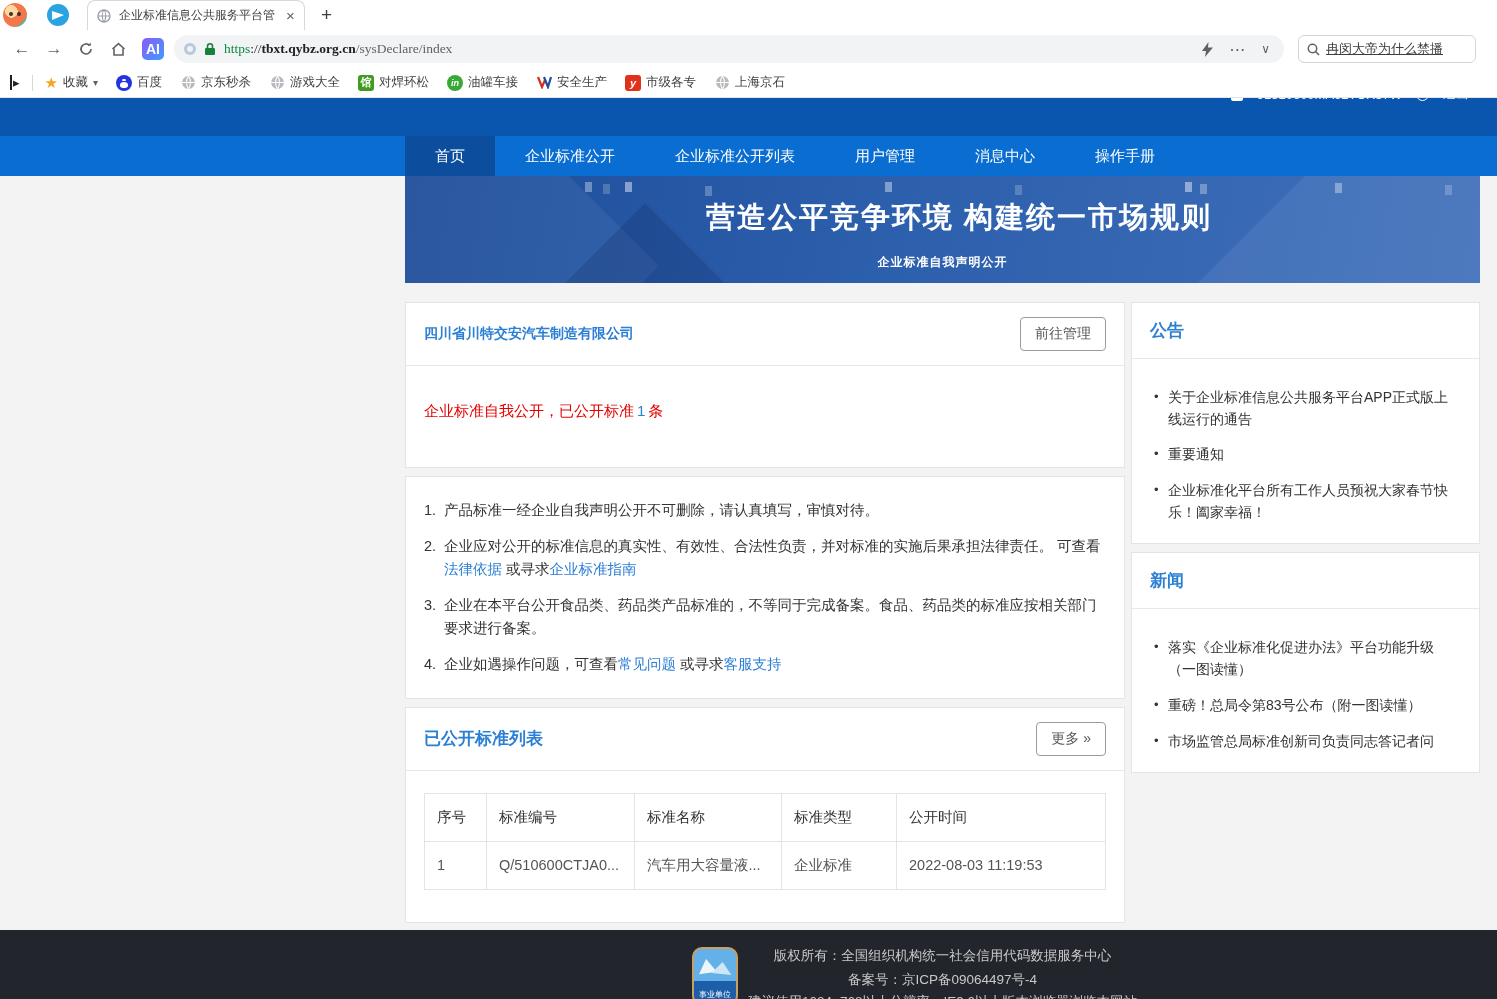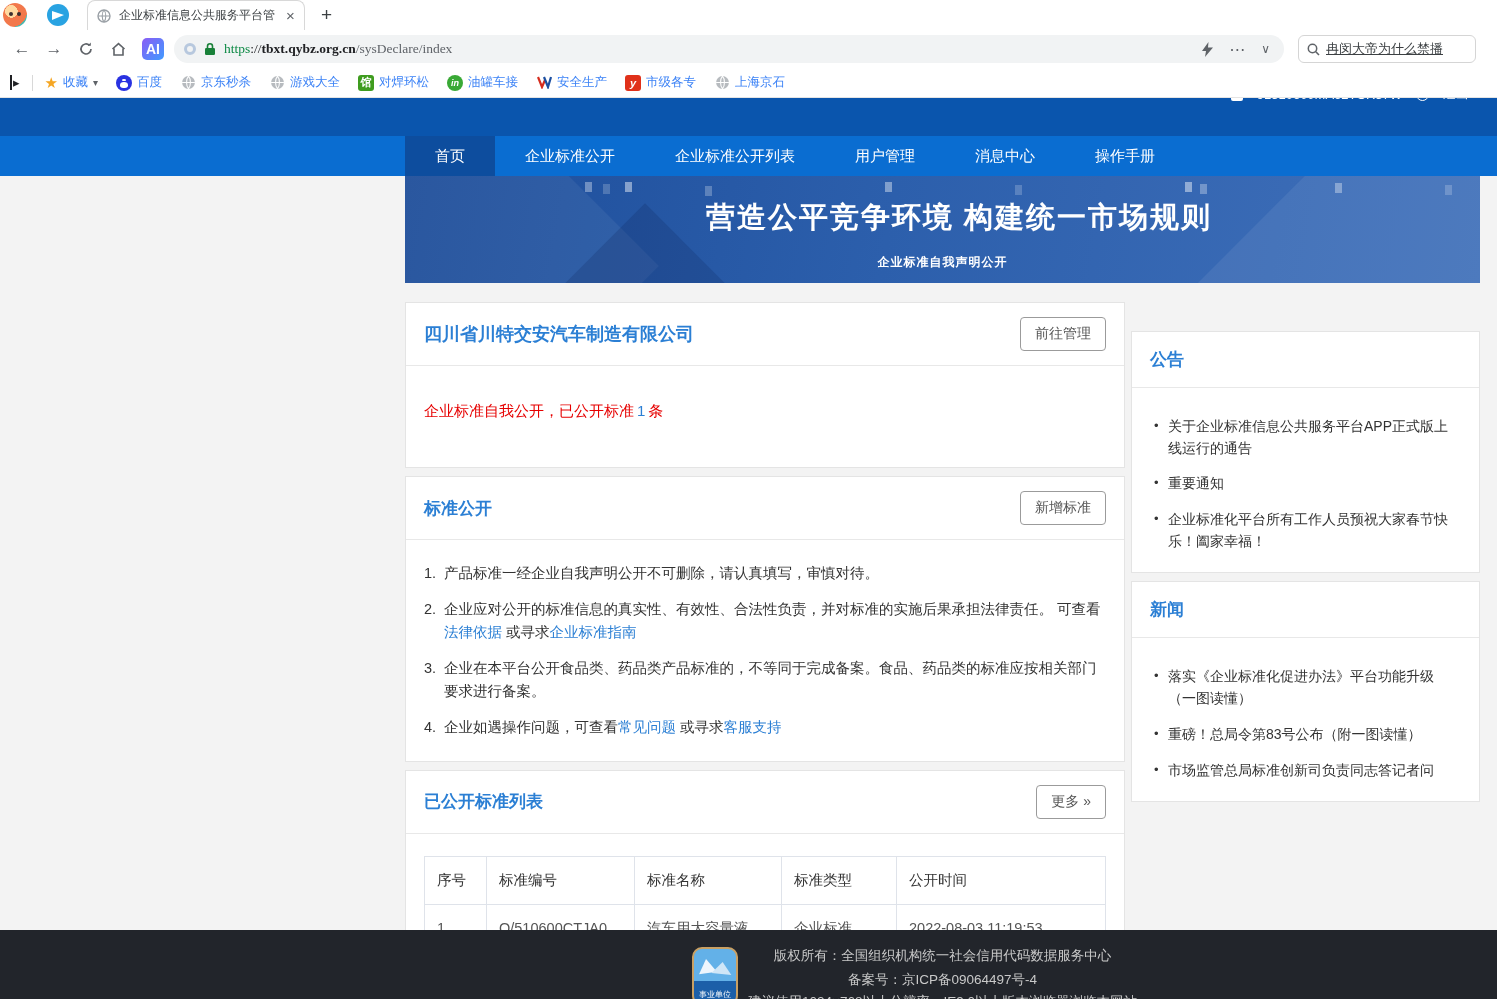--- a/index.html
+++ b/index.html
@@ -27,21 +27,21 @@
   .url .host { color:#202124; font-weight:bold; }
   .url .path { color:#5f6368; }
   .omni-right { display:flex; align-items:center; gap:16px; color:#5f6368; padding-right:4px; }
   .searchbox { margin-left:10px; width:178px; height:28px; border:1px solid #d5d5d5; border-radius:6px; display:flex; align-items:center; padding:0 8px; gap:6px; }
   .searchbox .q { font-size:13px; color:#3c4043; white-space:nowrap; overflow:hidden;text-decoration:underline; }
 
   .bmbar { height:30px; background:#fff; display:flex; align-items:center; padding:0 10px; gap:6px; border-bottom:1px solid #e4e4e4; }
   .sidebar-toggle { color:#202124; font-size:13px; font-weight:bold; border-left:2px solid #202124; padding-left:1px; margin-right:6px; }
   .bmsep { width:1px; height:16px; background:#d8d8d8; margin-right:6px; }
   .bm { display:flex; align-items:center; gap:5px; margin-right:12px; }
-  .bm-label { font-size:12.5px; color:#3b82f6; white-space:nowrap; }
+  .bm-label { font-size:12.5px; color:#404040; white-space:nowrap; }
   .star { color:#f5a623; font-size:15px; }
   .caret { color:#5f6368; font-size:10px; }
   .fav { width:16px; height:16px; flex:0 0 16px; display:flex; align-items:center; justify-content:center; }
   .fav-baidu { border-radius:50%; background:#2932e1; position:relative; }
   .fav-baidu::after { content:""; position:absolute; left:4px; top:7px; width:8px; height:6px; background:#fff; border-radius:50% 50% 40% 40%; box-shadow:0 -5px 0 -2px #fff, -4px -4px 0 -3px #fff, 4px -4px 0 -3px #fff; }
   .fav-guan { background:#3f9c1f; border-radius:3px; color:#fff; font-size:11px; font-weight:bold; }
   .fav-in { background:#39a935; border-radius:50%; color:#fff; font-size:9px; font-weight:bold; font-style:italic; }
   .fav-y { background:#e0311a; border-radius:3px; color:#fff; font-size:11px; font-weight:bold; font-style:italic; }
 
   
@@ -62,21 +62,21 @@
   .banner .tri1 { position:absolute; left:-60px; top:-40px; width:260px; height:260px; background:rgba(255,255,255,.06); transform:rotate(45deg); }
   .banner .tri2 { position:absolute; right:-80px; bottom:-150px; width:300px; height:300px; background:rgba(255,255,255,.07); transform:rotate(45deg); }
   .banner .tri3 { position:absolute; left:120px; bottom:-210px; width:240px; height:240px; background:rgba(10,30,80,.18); transform:rotate(45deg); }
   .banner .px { position:absolute; top:6px; left:180px; width:7px; height:10px; background:rgba(255,255,255,.35);
       box-shadow:18px 2px 0 rgba(255,255,255,.2), 40px 0 0 rgba(255,255,255,.45), 120px 4px 0 rgba(255,255,255,.25), 300px 0 0 rgba(255,255,255,.4), 430px 3px 0 rgba(255,255,255,.2), 600px 0 0 rgba(255,255,255,.45), 615px 2px 0 rgba(255,255,255,.3), 750px 1px 0 rgba(255,255,255,.35), 860px 3px 0 rgba(255,255,255,.2); }
   .banner h1 { font-size:29px; letter-spacing:2px; padding-top:22px;margin-left:33px; }
   .banner h2 { font-size:12px; font-weight:bold; margin-top:16px; letter-spacing:1px; }
 
   .cols { display:flex; gap:6px; margin-top:19px; }
   .col-l { width:720px; }
-  .col-r { width:349px;margin-top:29px; }
+  .col-r { width:349px; }
   .card { background:#fff; border:1px solid #e4e4e4; margin-bottom:8px; }
   .card-h { display:flex; align-items:center; justify-content:space-between; padding:14px 18px; border-bottom:1px solid #e8e8e8; min-height:56px; }
   .card-title { color:#2b7fd4; font-size:17px; font-weight:bold; }
   .btn { background:#fff; border:1px solid #9b9b9b; border-radius:4px; color:#555; font-size:14px; padding:7px 14px; cursor:pointer; white-space:nowrap; }
   .card-b { padding:18px; }
   .status-line { color:#e60000; font-size:15px; padding:18px 0 28px; }
   .status-line .cnt { color:#2b7fd4; padding:0 3px; }
 
   .note { color:#333; font-size:14.5px; line-height:1.55; margin-bottom:14px; display:flex; }
   .note .num { flex:0 0 20px; }
@@ -256,33 +256,29 @@
         <div class="px"></div>
       <h1>营造公平竞争环境  构建统一市场规则</h1>
       <h2>企业标准自我声明公开</h2>
     </div>
 
     <div class="cols">
       <div class="col-l">
 
         <div class="card">
           <div class="card-h">
-            <span class="card-title" style="font-size:18px;">四川省川特交安汽车制造有限公司</span>
+            <span class="card-title" style="font-size:14px;">四川省川特交安汽车制造有限公司</span>
             <button class="btn">前往管理</button>
           </div>
           <div class="card-b">
             <div class="status-line"><span>企业标准自我公开，已公开标准</span><span class="cnt">1</span><span>条</span></div>
           </div>
         </div>
 
         <div class="card">
-          <div class="card-h">
-            <span class="card-title">标准公开</span>
-            <button class="btn">新增标准</button>
-          </div>
           <div class="card-b" style="padding:22px 18px 18px;">
             <div class="note">
               <span class="num">1.</span>
               <span><span>产品标准一经企业自我声明公开不可删除，请认真填写，审慎对待。</span></span>
             </div>
             <div class="note">
               <span class="num">2.</span>
               <span><span>企业应对公开的标准信息的真实性、有效性、合法性负责，并对标准的实施后果承担法律责任。 可查看</span><br>
                 <a>法律依据</a><span> 或寻求</span><a>企业标准指南</a>
               </span>

